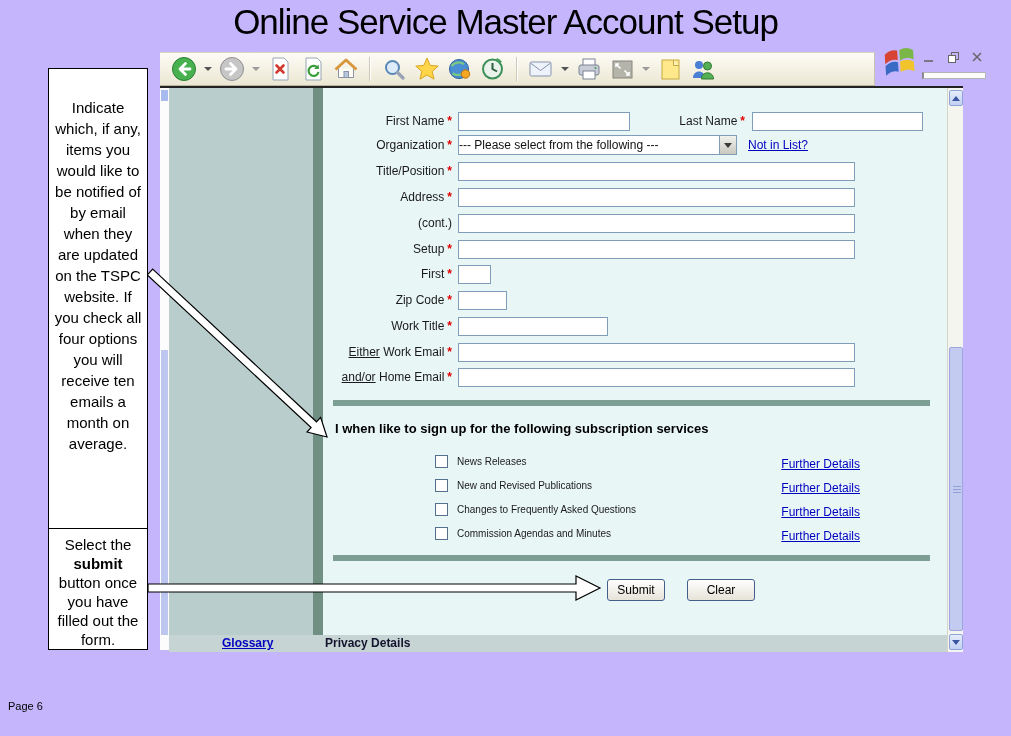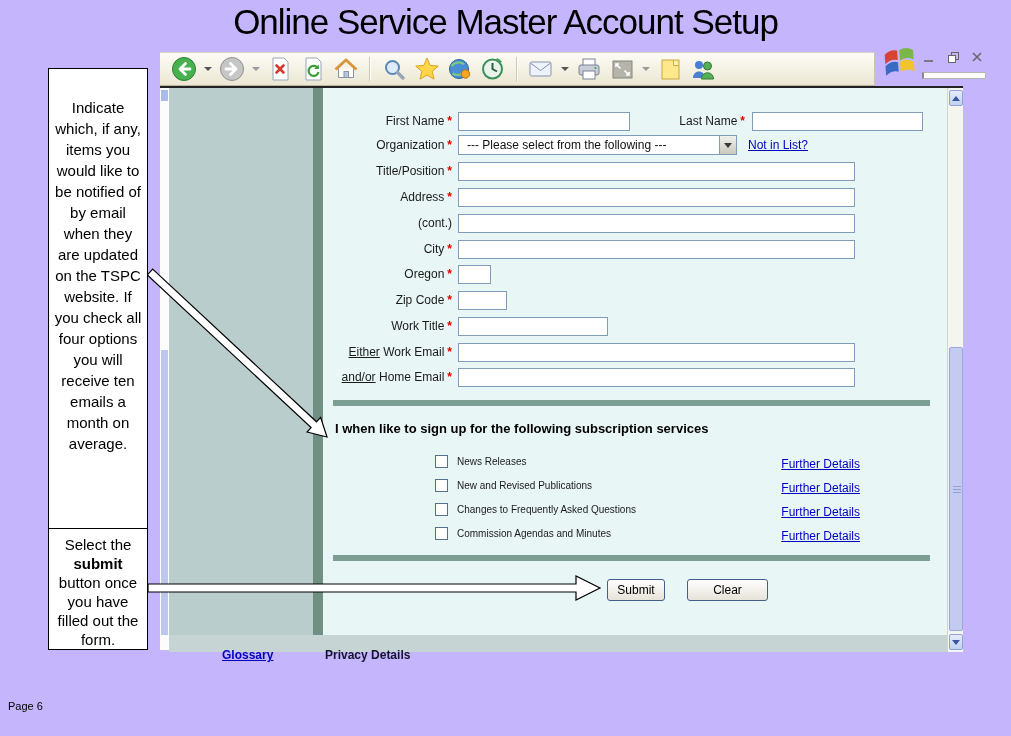--- a/index.html
+++ b/index.html
@@ -46,36 +46,36 @@
   #form-panel { position:absolute; left:163px; top:0; width:624px; height:547px; background:#e9f6f6; }
 
   .lbl { position:absolute; left:0; width:129px; height:18px; line-height:18px;
          text-align:right; font-size:12px; color:#1a1a1a; white-space:nowrap; }
   .req { color:#e00000; font-weight:bold; margin-left:3px; }
   .tin { position:absolute; height:19px; border:1px solid #7f9db9; background:#fff;
          font:12px "Liberation Sans",sans-serif; padding:1px 3px; }
   .selectbox { position:absolute; left:135px; top:47px; width:279px; height:20px;
                border:1px solid #7f9db9; background:#fff; display:flex; align-items:center;
                font-size:12px; color:#111; cursor:default; }
-  .selectbox .sel-txt { flex:1; padding-left:8px; white-space:nowrap; overflow:hidden; }
+  .selectbox .sel-txt { flex:1; padding-left:0; white-space:nowrap; overflow:hidden; }
   .sel-btn { width:17px; height:18px; background:linear-gradient(#f2f2ee,#c9c9c0);
              border-left:1px solid #7f9db9; display:flex; align-items:center; justify-content:center; }
   .sel-btn i { width:0; height:0; border-left:4px solid transparent; border-right:4px solid transparent;
                border-top:5px solid #3a3a3a; }
   .blue-link { color:#0000c0; text-decoration:underline; font-size:12px; cursor:pointer; }
   .sep-bar { position:absolute; left:10px; width:597px; height:6px; background:#7d9e92; }
   .sub-head { position:absolute; left:12px; top:333px; font-size:13px; font-weight:bold; color:#000; }
   .cbrow-box { position:absolute; left:112px; width:13px; height:13px; background:#fff; border:1px solid #53718e; }
   .cbrow-lab { position:absolute; left:134px; height:15px; line-height:15px; font-size:10px; color:#1a1a1a; }
   .cbrow-lnk { position:absolute; left:400px; width:137px; text-align:right; }
   .xpbtn { position:absolute; top:491px; height:22px; border:1px solid #44608a; border-radius:3px;
            background:linear-gradient(#fefefe,#e6e3d8); font:12px "Liberation Sans",sans-serif;
            color:#000; cursor:pointer; }
   #page-footer { position:absolute; left:9px; top:547px; width:778px; height:17px; background:#c6d4d4; }
-  #page-footer span { position:absolute; top:13px; font-size:12px; font-weight:bold; color:#14142e; white-space:nowrap; }
+  #page-footer span { position:absolute; top:1px; font-size:12px; font-weight:bold; color:#14142e; white-space:nowrap; }
   #footer-glossary { left:53px; color:#0000c0 !important; text-decoration:underline; cursor:pointer; }
   #footer-privacy { left:156px; }
   #footer-copy { left:274px; }
 
   
   #vscroll { position:absolute; left:787px; top:0; width:16px; height:564px;
              background:#f5f5f0; border-left:1px solid #d5d5cc; }
   .sbtn { position:absolute; left:1px; width:14px; height:16px; background:linear-gradient(#e6ecfb,#c2d0f2);
           border:1px solid #8fa3d8; border-radius:2px; display:flex; align-items:center; justify-content:center; }
   .chev-up { width:0; height:0; border-left:4px solid transparent; border-right:4px solid transparent;
@@ -247,24 +247,24 @@
 
       <span class="lbl" style="top:74px"><span>Title/Position</span><b class="req">*</b></span>
       <input class="tin" style="top: 74px; left: 135px; width: 397px;">
 
       <span class="lbl" style="top:100px"><span>Address</span><b class="req">*</b></span>
       <input class="tin" style="top: 100px; left: 135px; width: 397px;">
 
       <span class="lbl" style="top:126px"><span>(cont.)</span></span>
       <input class="tin" style="top: 126px; left: 135px; width: 397px;">
 
-      <span class="lbl" style="top:152px"><span>City</span><b class="req">*</b></span>
+      <span class="lbl" style="top:152px"><span>Setup</span><b class="req">*</b></span>
       <input class="tin" style="top: 152px; left: 135px; width: 397px;">
 
-      <span class="lbl" style="top:177px"><span>Oregon</span><b class="req">*</b></span>
+      <span class="lbl" style="top:177px"><span>First</span><b class="req">*</b></span>
       <input class="tin" style="top: 177px; left: 135px; width: 33px;">
 
       <span class="lbl" style="top:203px"><span>Zip Code</span><b class="req">*</b></span>
       <input class="tin" style="top: 203px; left: 135px; width: 49px;">
 
       <span class="lbl" style="top:229px"><span>Work Title</span><b class="req">*</b></span>
       <input class="tin" style="top: 229px; left: 135px; width: 150px;">
 
       <span class="lbl" style="top:255px"><u>Either</u> <span>Work Email</span><b class="req">*</b></span>
       <input class="tin" style="top: 255px; left: 135px; width: 397px;">
@@ -288,21 +288,21 @@
       <span class="cbrow-lab" style="top:414px">Changes to Frequently Asked Questions</span>
       <span class="cbrow-lnk" style="top:414px"><a class="blue-link">Further Details</a></span>
 
       <span class="cbrow-box" style="top:439px"></span>
       <span class="cbrow-lab" style="top:438px">Commission Agendas and Minutes</span>
       <span class="cbrow-lnk" style="top:438px"><a class="blue-link">Further Details</a></span>
 
       <div class="sep-bar" style="top:467px"></div>
 
       <button class="xpbtn" style="left:284px; width:58px;">Submit</button>
-      <button class="xpbtn" style="left:364px; width:81px;">Clear</button>
+      <button class="xpbtn" style="left:364px; width:68px;">Clear</button>
     </div>
 
     <div id="page-footer">
       <span id="footer-glossary">Glossary</span>
       <span id="footer-privacy">Privacy Details</span>
     </div>
 
     <div id="vscroll">
       <div class="sbtn" style="top:2px">
           <i class="chev-up"></i>

